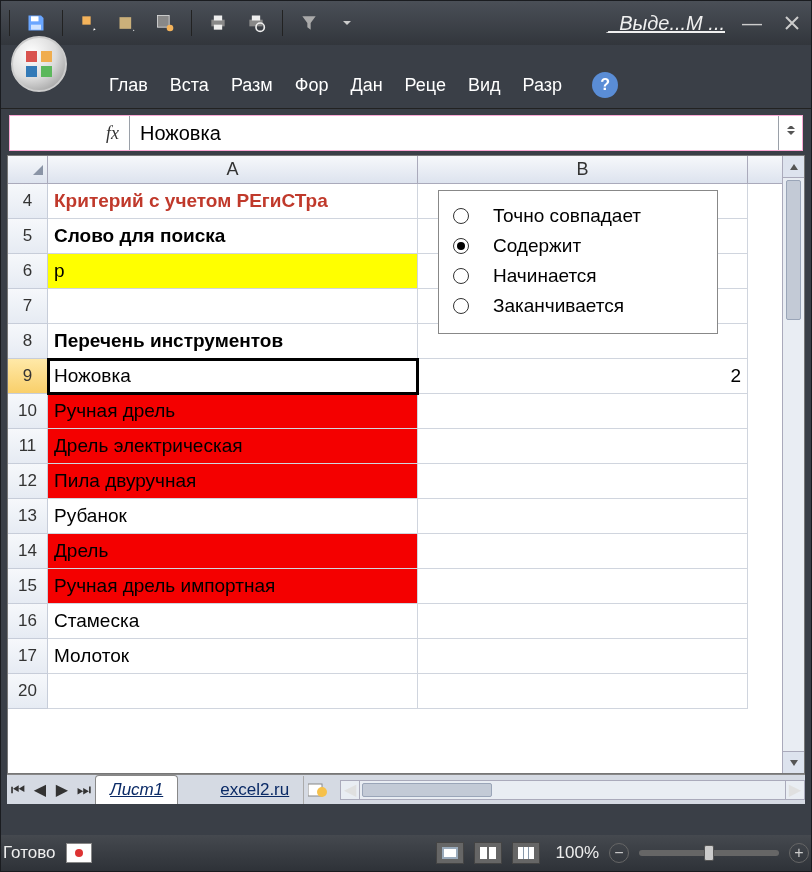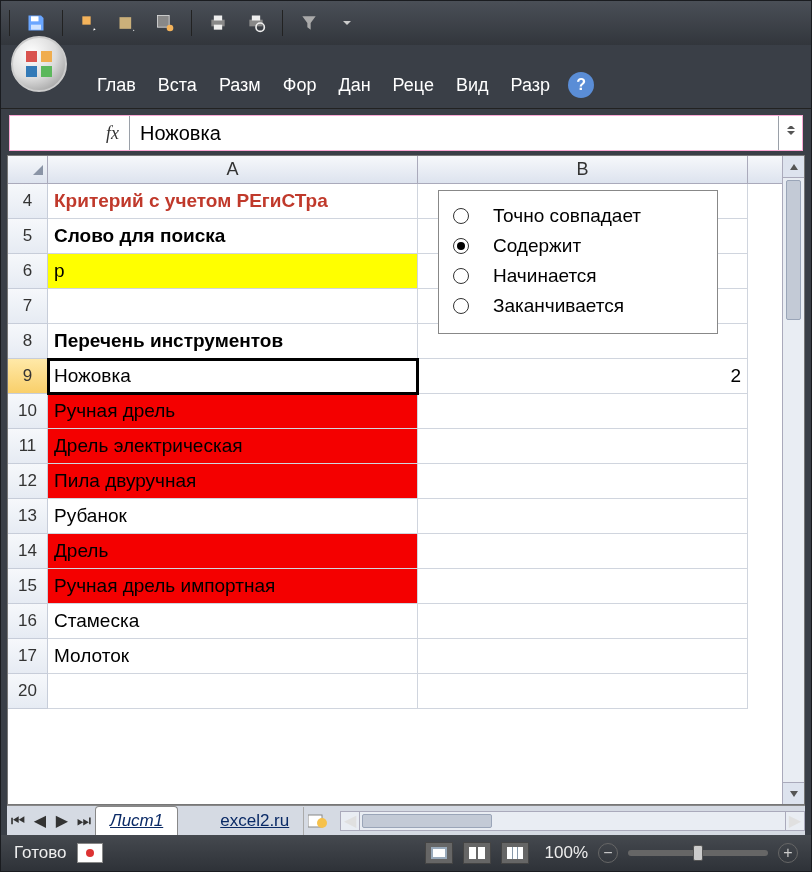--- a/index.html
+++ b/index.html
@@ -8,21 +8,21 @@
   
   .titlebar { height:44px; background:linear-gradient(#4a4f57,#32363c); display:flex; align-items:center; padding:0 6px; gap:8px; }
   .qat { display:flex; align-items:center; gap:10px; }
   .qat .sep { width:1px; height:26px; background:#222; margin:0 2px; }
   .icon-btn { width:28px; height:28px; display:flex; align-items:center; justify-content:center; cursor:pointer; }
   .icon-btn svg { display:block; }
   .title-right { margin-left:auto; display:flex; align-items:center; gap:14px; }
   .title-text { font-size:20px; font-style:italic; color:#f0f0f0; text-decoration:underline; }
   .win-btn { width:26px; height:26px; display:flex; align-items:center; justify-content:center; cursor:pointer; font-size:20px; color:#ccc; }
   
-  .ribbon-row { height:64px; background:#3a3f47; display:flex; align-items:flex-end; padding:0 10px; gap:0; border-bottom:1px solid #222; }
+  .ribbon-row { height:64px; background:#3a3f47; display:flex; align-items:flex-end; padding:0 10px; gap:12px; border-bottom:1px solid #222; }
   .office-btn { width:56px; height:56px; border-radius:50%; background:radial-gradient(circle at 35% 30%,#fff,#dcdcdc 50%,#888); display:flex; align-items:center; justify-content:center; font-weight:bold; margin-bottom:4px; cursor:pointer; margin-right:10px; position:relative; top:-12px; border:2px solid #ccc;}
   .office-logo { width:32px; height:32px; }
   .ribbon-tabs { display:flex; gap:2px; margin-left:10px; }
   .ribbon-tab { padding:10px 10px 12px; font-size:18px; color:#fff; cursor:pointer; }
   .ribbon-help { margin-left:8px; width:26px; height:26px; border-radius:50%; background:#5a8dd6; color:#fff; display:flex; align-items:center; justify-content:center; font-weight:bold; margin-bottom:10px; cursor:pointer; font-size:16px;}
   
   .formula-bar { height:36px; background:#fff; display:flex; align-items:center; border:1px solid #f9a8d4; margin:6px 8px 4px; }
   .namebox { width:120px; height:100%; border-right:1px solid #9aa0a8; display:flex; align-items:center; justify-content:flex-end; padding-right:10px; color:#333; font-style:italic; font-size:18px;}
   .fx-label { font-family:"Times New Roman",serif; }
   .formula-input { flex:1; padding:0 10px; font-size:20px; color:#000; }
@@ -63,21 +63,21 @@
   .nav-btn { width:22px; height:22px; display:flex; align-items:center;justify-content:center; cursor:pointer; color:#333;}
   .sheet-tab { padding:4px 14px; font-size:17px; cursor:pointer; border-right:1px solid #aaa; color:#0a2a66;}
   .sheet-tab.active { background:#fff; border:1px solid #888; border-bottom:none; border-top-left-radius:4px; border-top-right-radius:4px; text-decoration:underline; font-style:italic;}
   .sheet-tab.link { text-decoration:underline; color:#0a2a66;padding-left:42px; }
   .new-sheet { width:28px; display:flex; align-items:center; justify-content:center; cursor:pointer;}
   .hscroll { flex:1; display:flex; align-items:center; margin-left:8px;}
   .hscroll .harrow{ width:20px;height:20px;display:flex;align-items:center;justify-content:center;cursor:pointer;background:#e9edf3; border:1px solid #aab;}
   .hscroll .htrack{ flex:1; height:20px; background:#e9edf3; border-top:1px solid #aab; border-bottom:1px solid #aab; position:relative;}
   .hscroll .hthumb{ position:absolute; left:2px; top:2px; height:14px; width:130px; background:#c3cad6; border:1px solid #9aa5b8; border-radius:2px; cursor:pointer;}
   
-  .statusbar { height:36px; background:linear-gradient(#45494f,#2e3238); display:flex; align-items:center; padding:0 13px; gap:10px; font-size:17px; color:#eee;}
+  .statusbar { height:36px; background:linear-gradient(#45494f,#2e3238); display:flex; align-items:center; padding:0 2px; gap:10px; font-size:17px; color:#eee;margin-top:31px;}
   .view-btn { width:28px; height:22px; background:#666; border:1px solid #444; cursor:pointer; display:flex;align-items:center;justify-content:center;}
   .zoom-label { margin-left:6px; }
   .zoom-slider { width:140px; height:6px; background:#666; position:relative; border-radius:3px;}
   .zoom-slider .zthumb{ position:absolute; left:65px; top:-5px; width:10px;height:16px;background:#ccc;border:1px solid #555;border-radius:2px; cursor:pointer;}
   .zoom-btn { width:20px;height:20px;border:1px solid #666;border-radius:10px;display:flex;align-items:center;justify-content:center;color:#ccc;cursor:pointer;font-size:16px;}
   .rec-indicator { width:26px; height:20px; background:#fff; border:1px solid #888; display:flex;align-items:center;justify-content:center; cursor:pointer;}
   .rec-indicator .dot{ width:8px;height:8px;background:#d33;border-radius:50%;}
 </style>
 </head>
 <body>
@@ -130,20 +130,29 @@
       </div>
       <div class="sep"></div>
       <div class="icon-btn">
         <svg width="22" height="20" viewBox="0 0 24 24">
             <path fill="#aaa" d="M4 4h16l-6 8v8l-4-3v-5z"></path>
           </svg>
       </div>
       <div class="icon-btn">
         <svg width="12" height="20" viewBox="0 0 12 20">
             <path fill="#ccc" d="M2 8l4 4 4-4z"></path>
+          </svg>
+      </div>
+    </div>
+    <div class="title-right">
+      <span class="title-text">_Выде...М ...</span>
+      <div class="win-btn">—</div>
+      <div class="win-btn">
+        <svg width="16" height="16" viewBox="0 0 16 16">
+            <path stroke="#ccc" stroke-width="2" d="M2 2l12 12M14 2L2 14"></path>
           </svg>
       </div>
     </div>
   </div>
 
   <div class="ribbon-row">
     <div class="office-btn">
       <svg class="office-logo" viewBox="0 0 32 32">
         <rect x="3" y="3" width="11" height="11" fill="#d9534f"></rect>
         <rect x="18" y="3" width="11" height="11" fill="#f0ad4e"></rect>

